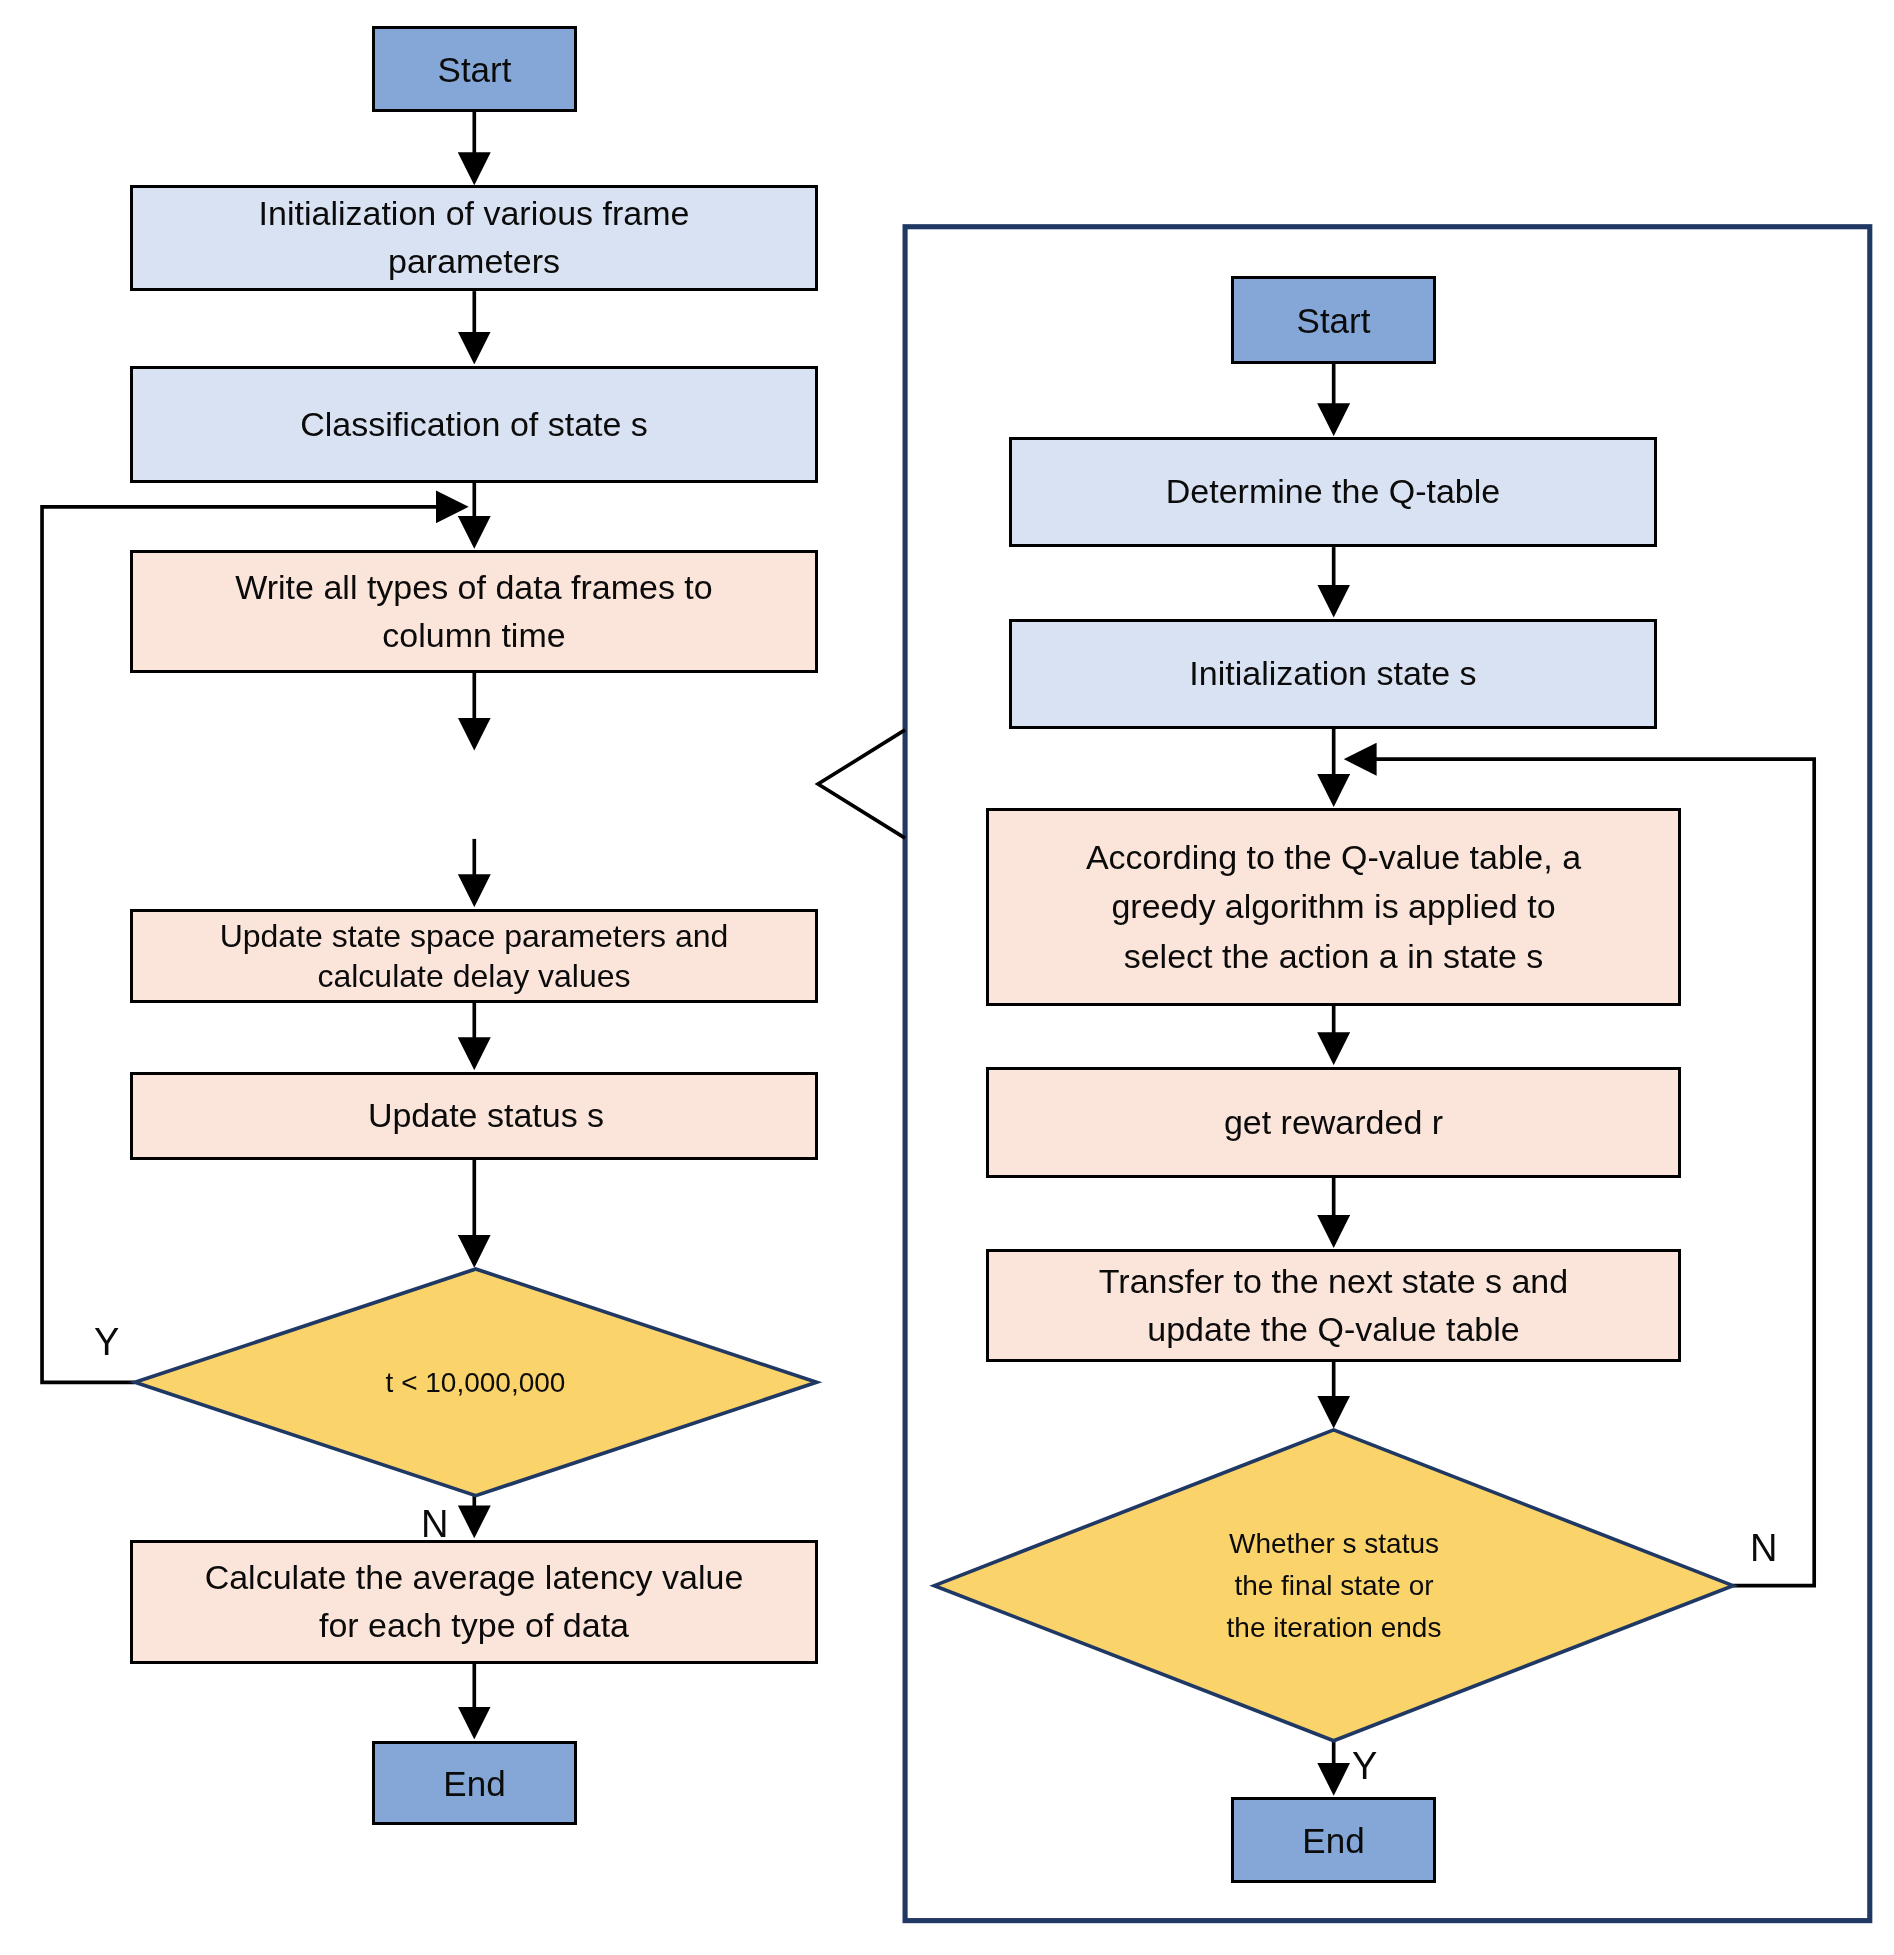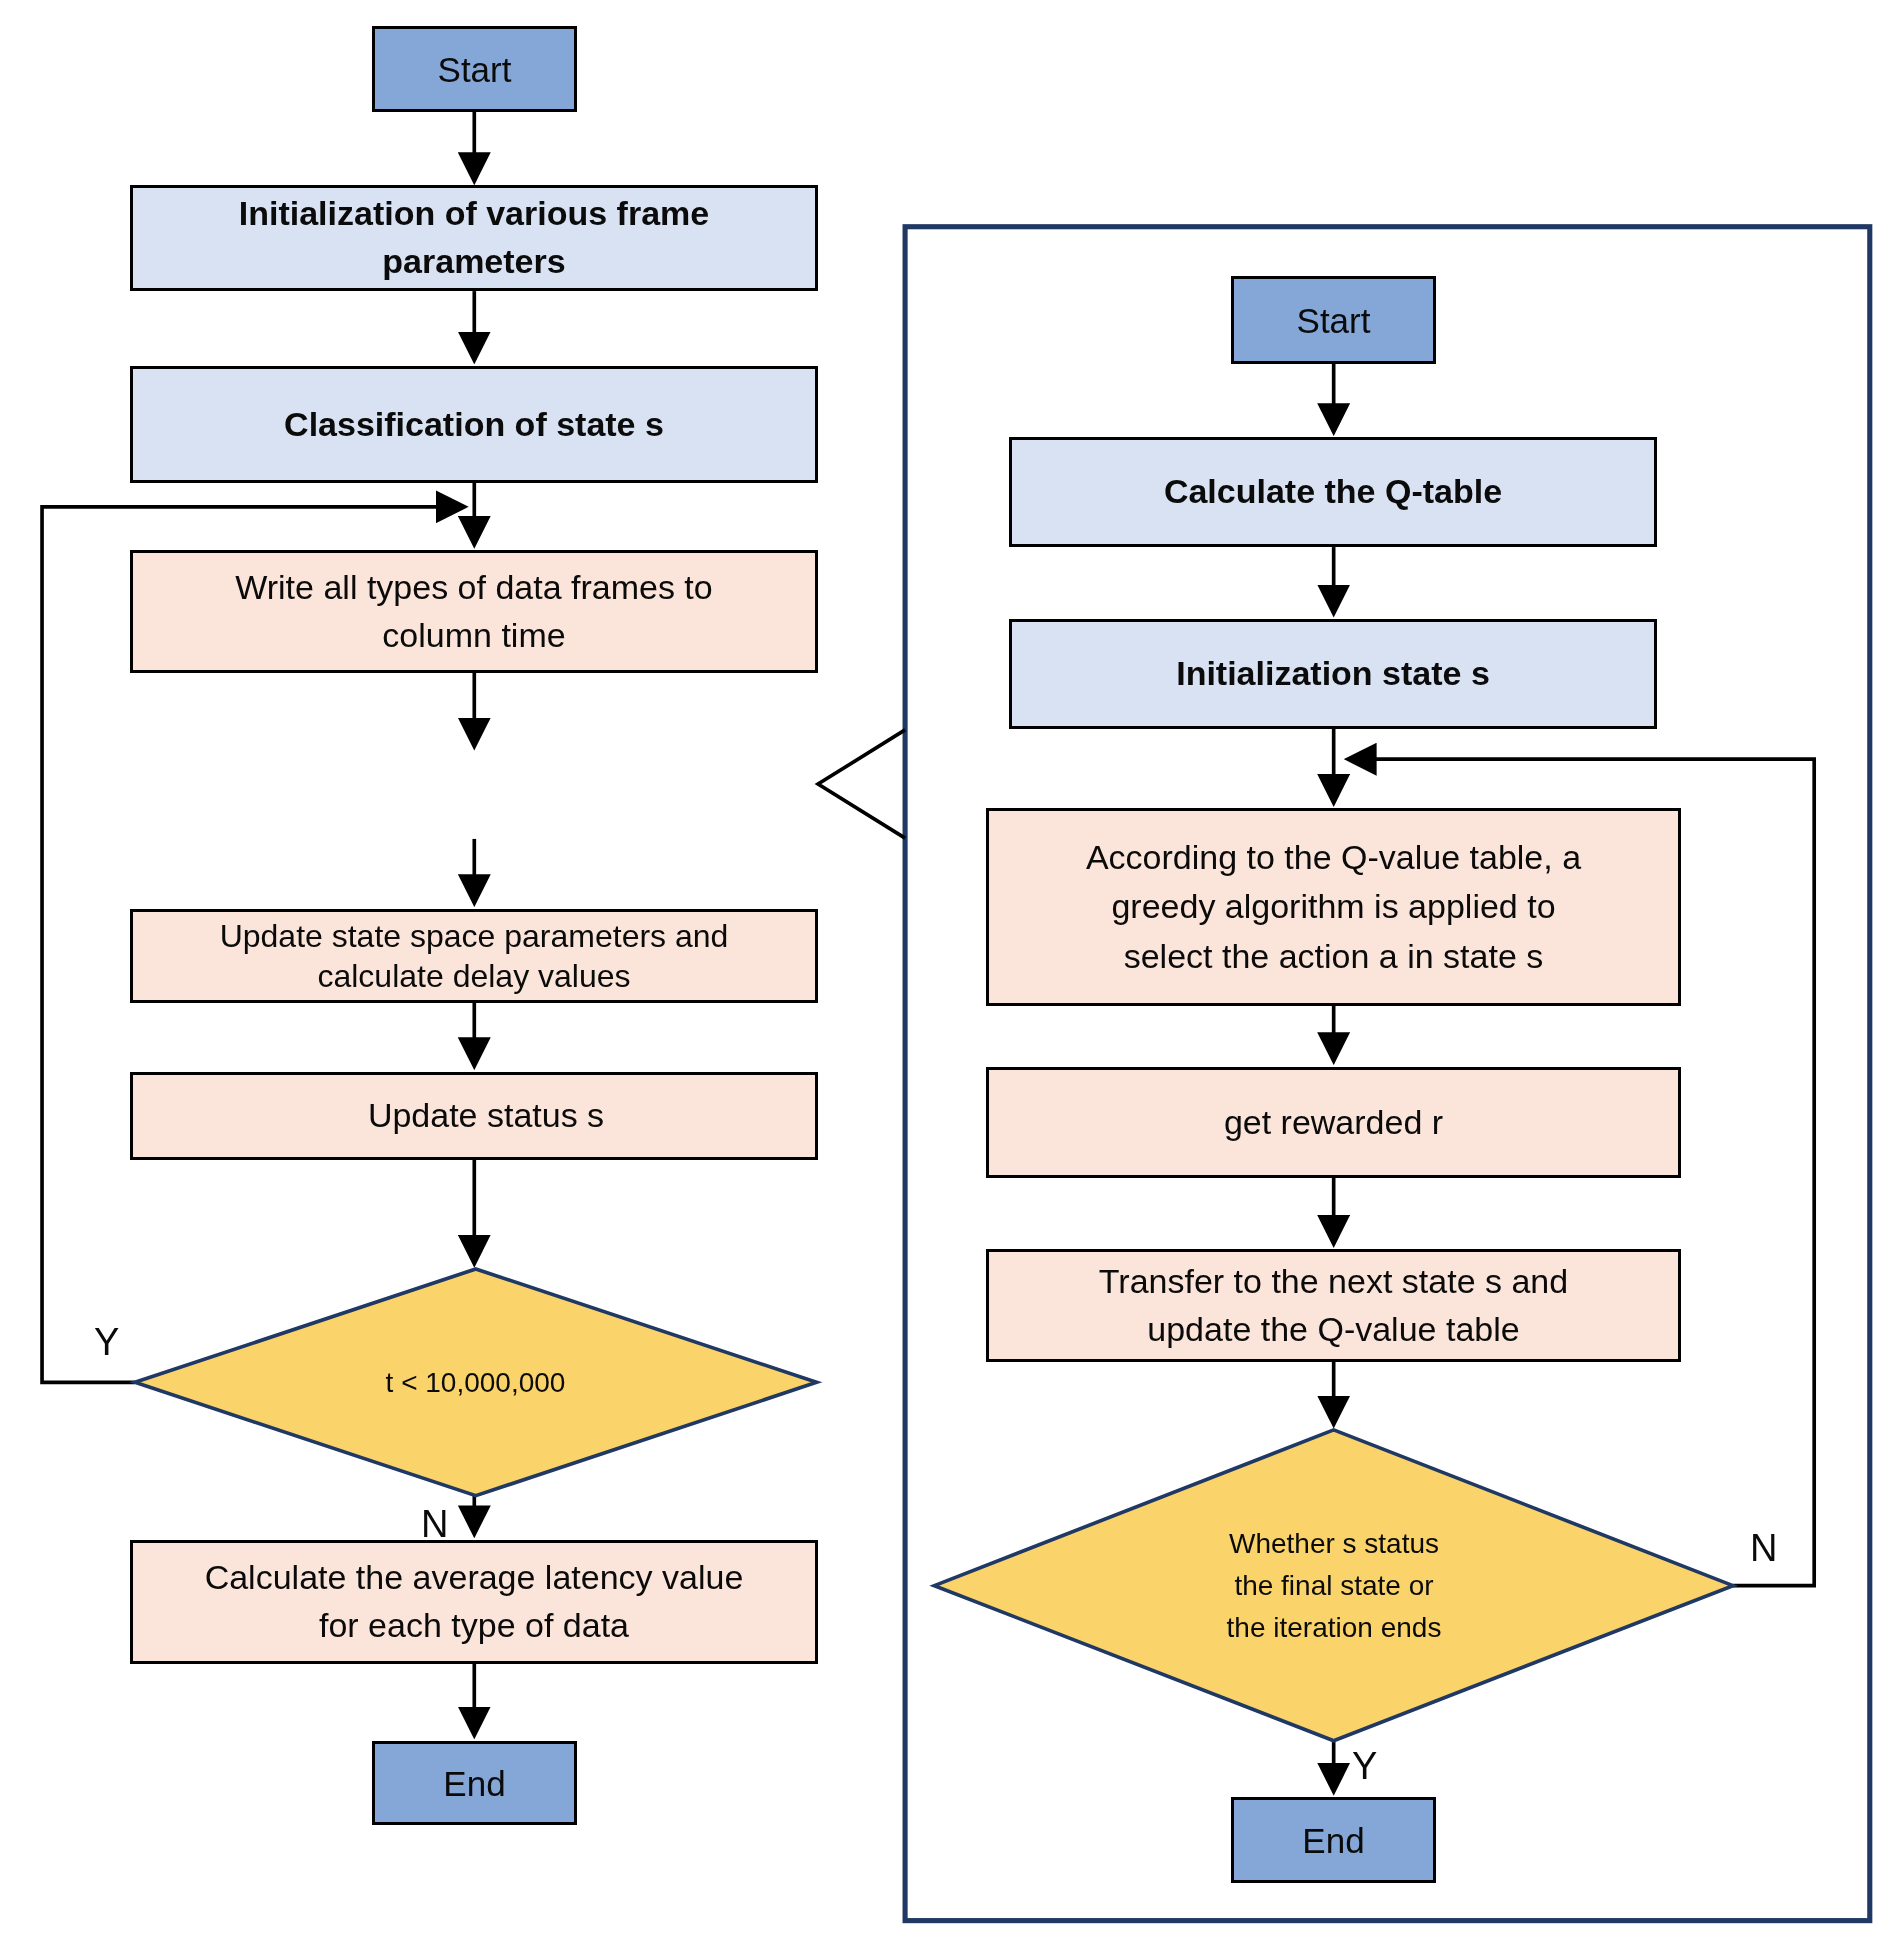--- a/index.html
+++ b/index.html
@@ -3,21 +3,21 @@
 <meta charset="utf-8">
 <style>
   html,body{margin:0;padding:0;background:#ffffff;}
   #canvas{position:relative;width:1520px;height:1955px;background:#fff;
           font-family:"Liberation Sans",sans-serif;color:#111;}
   #wires{position:absolute;left:0;top:0;}
   .node{position:absolute;box-sizing:border-box;border:3.7px solid #000;
         display:flex;align-items:center;justify-content:center;text-align:center;
         white-space:pre-line;font-size:34px;line-height:1.4;color:#0b0b0b;}
   .terminal{background:var(--terminal-fill);font-size:35px;}
-  .pblue{background:var(--process-blue-fill);font-weight:bold;}
+  .pblue{background:var(--process-blue-fill);}
   .ppink{background:var(--process-pink-fill);}
   .diamond-label{position:absolute;box-sizing:border-box;background:transparent;border:none;
         display:flex;align-items:center;justify-content:center;text-align:center;
         white-space:pre-line;font-size:28px;line-height:1.5;color:#0b0b0b;}
   .edge-label{position:absolute;font-size:38px;color:#0b0b0b;line-height:1;}
 </style>
 </head>
 <body>
 
 <div id="canvas">
@@ -79,21 +79,21 @@
 
   <span class="edge-label" style="left:421px;top:1505px;">N</span>
 
   <div class="node ppink" style="left:130px;top:1540px;width:688px;height:124px;">Calculate the average latency value
 for each type of data</div>
 
   <div class="node terminal" style="left:372px;top:1741px;width:205px;height:84px;">End</div>
 
   <div class="node terminal" style="left:1231px;top:276px;width:205px;height:88px;">Start</div>
 
-  <div class="node pblue" style="left:1009px;top:437px;width:648px;height:110px;">Calculate the Q-table</div>
+  <div class="node pblue" style="left:1009px;top:437px;width:648px;height:110px;">Determine the Q-table</div>
 
   <div class="node pblue" style="left:1009px;top:619px;width:648px;height:110px;">Initialization state s</div>
 
   <div class="node ppink" style="left:986px;top:808px;width:695px;height:198px;line-height:1.45;">According to the Q-value table, a
 greedy algorithm is applied to
 select the action a in state s</div>
 
   <div class="node ppink" style="left:986px;top:1067px;width:695px;height:111px;">get rewarded r</div>
 
   <div class="node ppink" style="left:986px;top:1249px;width:695px;height:113px;">Transfer to the next state s and

